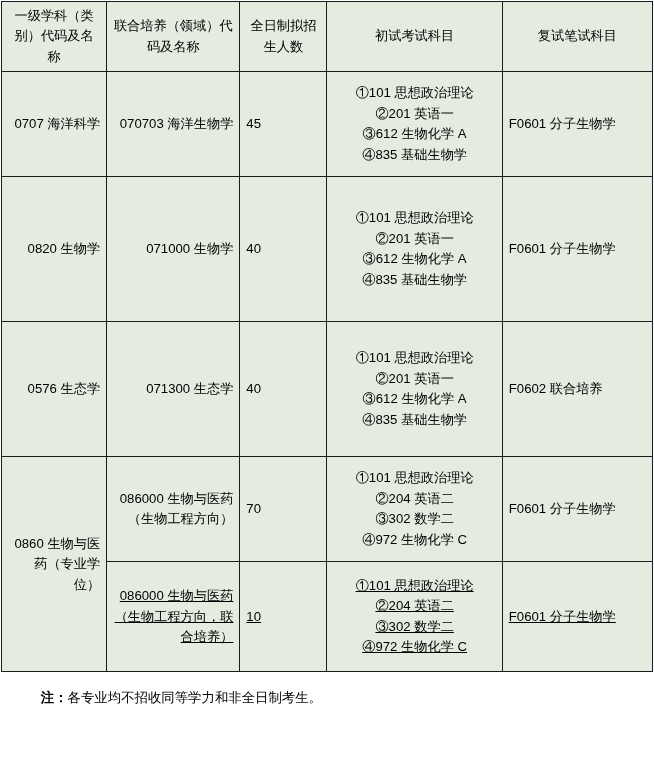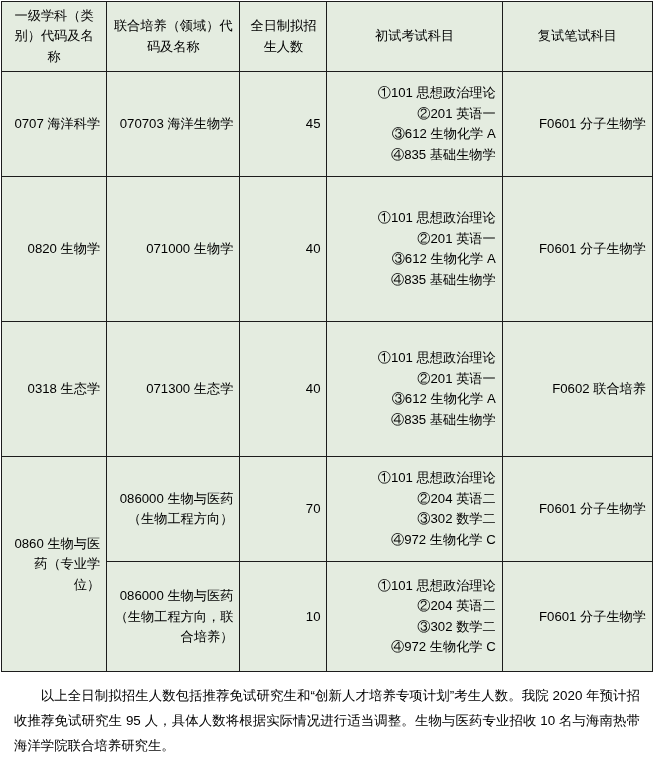--- a/index.html
+++ b/index.html
@@ -44,23 +44,23 @@
     line-height: 1.5;
     padding: 6px 4px;
   }
   .col1 { width: 105px; }
   .col2 { width: 133px; }
   .col3 { width: 87px; }
   .col4 { width: 175px; }
   .col5 { width: 150px; }
 
   td.c-left { text-align: right; }
-  td.c-center { text-align: right; }
+  td.c-center { text-align: left; }
   td.subjects {
-    text-align: right;
+    text-align: center;
     padding-left: 10px;
     line-height: 1.62;
   }
   td.subjects div { white-space: nowrap; }
 
   .note {
     margin: 12px 14px 0 14px;
     font-size: 13.4px;
     line-height: 1.85;
     text-align: justify;
@@ -120,21 +120,21 @@
         <td class="subjects">
           <div>①101 思想政治理论</div>
           <div>②201 英语一</div>
           <div>③612 生物化学 A</div>
           <div>④835 基础生物学</div>
         </td>
         <td class="c-center">F0601 分子生物学</td>
       </tr>
 
       <tr style="height:135px;">
-        <td class="c-left">0318 生态学</td>
+        <td class="c-left">0576 生态学</td>
         <td class="c-left">071300 生态学</td>
         <td class="c-center">40</td>
         <td class="subjects">
           <div>①101 思想政治理论</div>
           <div>②201 英语一</div>
           <div>③612 生物化学 A</div>
           <div>④835 基础生物学</div>
         </td>
         <td class="c-center">F0602 联合培养</td>
       </tr>
@@ -145,37 +145,34 @@
         <td class="c-center">70</td>
         <td class="subjects">
           <div>①101 思想政治理论</div>
           <div>②204 英语二</div>
           <div>③302  数学二</div>
           <div>④972 生物化学 C</div>
         </td>
         <td class="c-center">F0601 分子生物学</td>
       </tr>
 
-      <tr style="height:110px;">
+      <tr style="height:110px;text-decoration:underline;">
         <td class="c-left">086000 生物与医药（生物工程方向，联合培养）</td>
         <td class="c-center">10</td>
         <td class="subjects">
           <div>①101 思想政治理论</div>
           <div>②204 英语二</div>
           <div>③302  数学二</div>
           <div>④972 生物化学 C</div>
         </td>
         <td class="c-center">F0601 分子生物学</td>
       </tr>
 
     </tbody>
   </table>
 
-  <div class="note">
-    <p>以上全日制拟招生人数包括推荐免试研究生和“创新人才培养专项计划”考生人数。我院 2020 年预计招收推荐免试研究生 95 人，具体人数将根据实际情况进行适当调整。生物与医药专业招收 10 名与海南热带海洋学院联合培养研究生。</p>
-  </div>
 
   <div class="footnote">
     <b>注：</b><span>各专业均不招收同等学力和非全日制考生。</span>
     
   </div>
 
 </div>
 
 </body></html>

